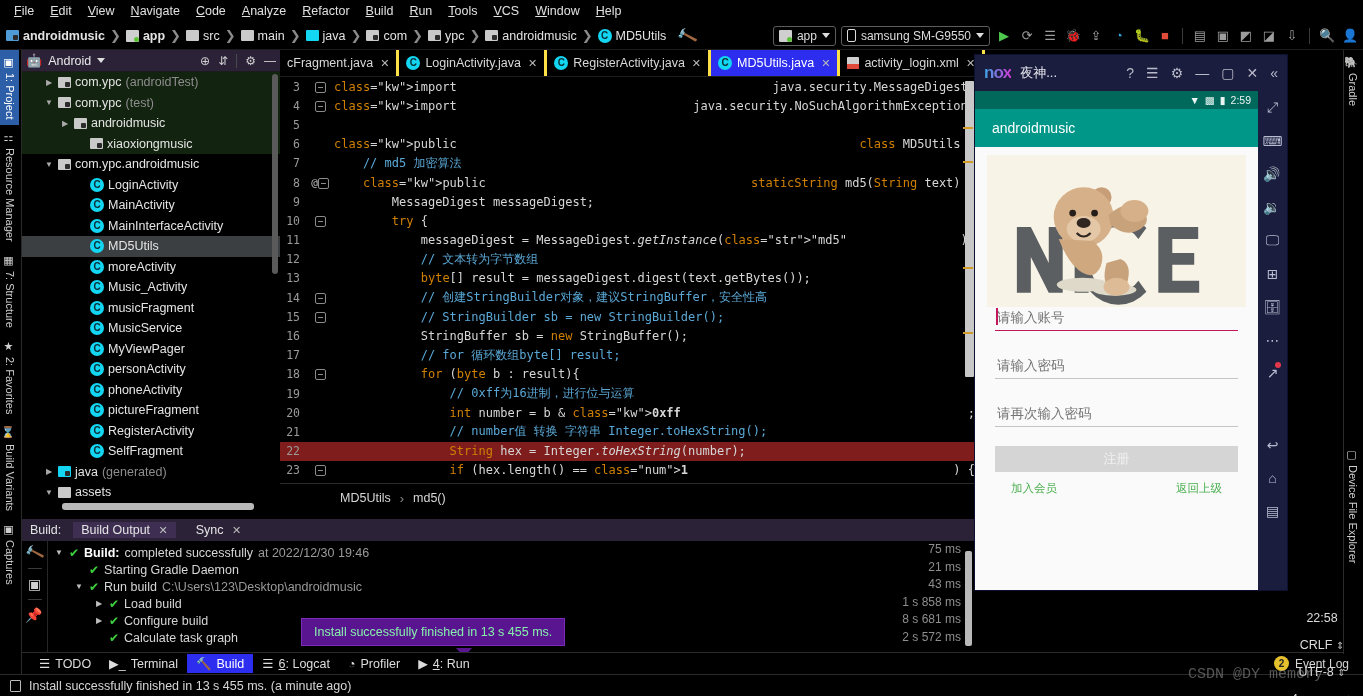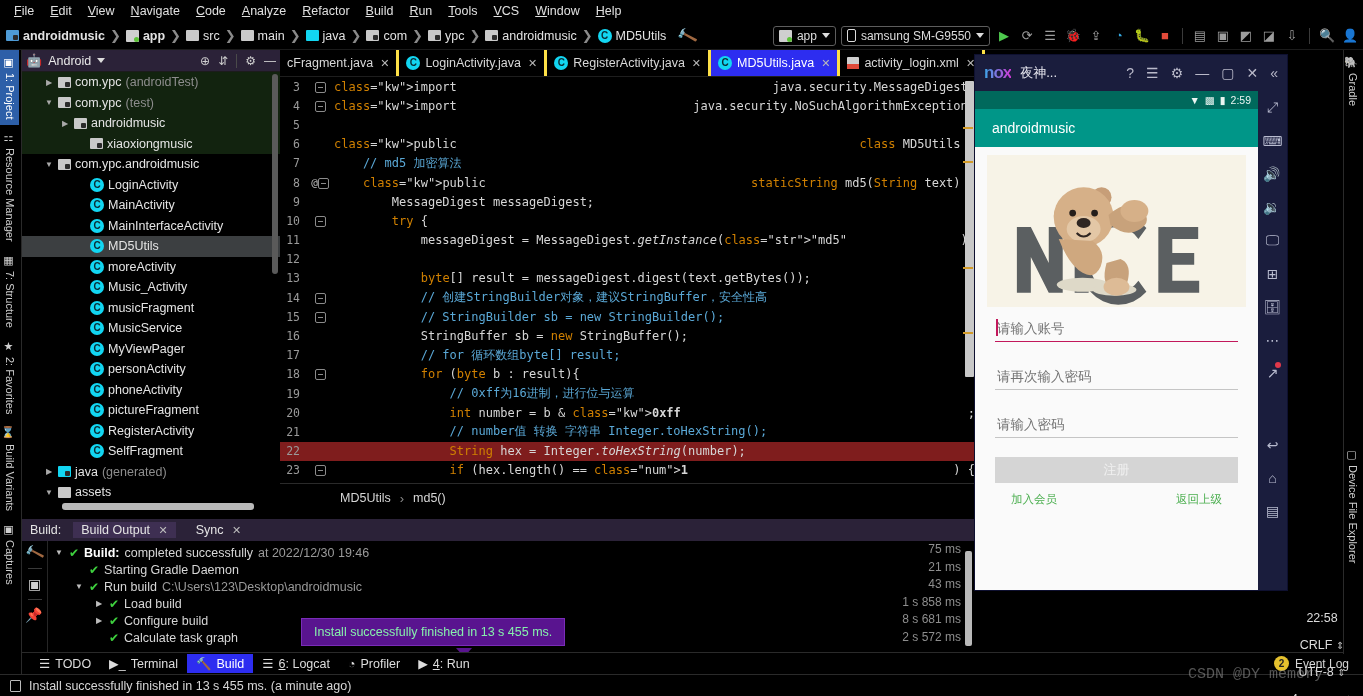--- a/index.html
+++ b/index.html
@@ -188,21 +188,21 @@
     box-shadow:0 0 0 1px #0e1030;
   }
   .noxtitle{height:36px;display:flex;align-items:center;gap:9px;padding:0 9px;background:#1a1d3d;}
   .noxlogo{font-size:17px;font-weight:bold;background:linear-gradient(90deg,#3aa7e8,#d13ad6);-webkit-background-clip:text;background-clip:text;color:transparent;letter-spacing:-1px;}
   .noxname{color:#e8e8f0;font-size:13px;}
   .noxctl{margin-left:auto;display:flex;align-items:center;gap:12px;color:#b9b9c9;font-size:14px;}
   .phone{position:absolute;left:0;top:36px;width:283px;height:499px;background:#fafafa;overflow:hidden;}
   .sysbar{height:18px;background:#00695c;display:flex;align-items:center;justify-content:flex-end;gap:5px;padding-right:7px;color:#e9f5f2;font-size:10.5px;}
   .appbar{height:38px;background:#009688;display:flex;align-items:center;padding-left:17px;color:#fff;font-size:14px;}
   .hero{margin:8px 12px 0 12px;height:152px;background:#f7f3e7;position:relative;overflow:hidden;}
-  .form{padding:12px 20px 0 20px;}
+  .form{padding:1px 20px 0 20px;}
   .ff{position:relative;margin-bottom:25px;}
   .ff input{
     width:100%;border:none;border-bottom:1px solid #c5c5c5;background:transparent;
     font-size:13.5px;color:#9a9a9a;padding:2px 0 5px 2px;outline:none;
     font-family:"Liberation Sans",sans-serif;
   }
   .ff.focused input{border-bottom:1.5px solid #c2185b;color:#9a9a9a;}
   .caretbar{position:absolute;left:1px;top:0px;width:1.5px;height:17px;background:#c2185b;}
   .regbtn{
     width:100%;height:26px;background:#d5d5d5;color:#f0f0f0;border:none;font-size:13px;
@@ -504,21 +504,21 @@
       <div class="code" id="codelines">
           <div class="cl"><span class="ln">3</span><span class="gut"><span class="fld"></span></span><span class="ctext"><span <span="" class="kw">class</span>="kw"&gt;import</span> java.security.MessageDigest;</div>
           <div class="cl"><span class="ln">4</span><span class="gut"><span class="fld"></span></span><span class="ctext"><span <span="" class="kw">class</span>="kw"&gt;import</span> java.security.NoSuchAlgorithmException;</div>
           <div class="cl"><span class="ln">5</span><span class="gut"></span><span class="ctext"></span></div>
           <div class="cl"><span class="ln">6</span><span class="gut"></span><span class="ctext"><span <span="" class="kw">class</span>="kw"&gt;public</span> <span class="kw">class</span> MD5Utils {</div>
           <div class="cl"><span class="ln">7</span><span class="gut"></span><span class="ctext"><span class="cm">    // md5 加密算法</span></span></div>
           <div class="cl"><span class="ln">8</span><span class="gut"><span style="color:#bdbdbd">@</span><span class="fld"></span></span><span class="ctext">    <span <span="" class="kw">class</span>="kw"&gt;public</span> <span class="kw">static</span> <span class="kw">String</span> md5(<span class="kw">String</span> text) {</div>
           <div class="cl"><span class="ln">9</span><span class="gut"></span><span class="ctext">        MessageDigest messageDigest;</span></div>
           <div class="cl"><span class="ln">10</span><span class="gut"><span class="fld"></span></span><span class="ctext">        <span class="kw">try</span> {</span></div>
           <div class="cl"><span class="ln">11</span><span class="gut"></span><span class="ctext">            messageDigest = MessageDigest.<span class="ital"><i>getInstance</i></span>(<span <span="" class="kw">class</span>="str"&gt;"md5"</span>);</div>
-          <div class="cl"><span class="ln">12</span><span class="gut"></span></div>
+          <div class="cl"><span class="ln">12</span><span class="gut"></span><span class="ctext"><span class="cm">            // 文本转为字节数组</span></span></div>
           <div class="cl"><span class="ln">13</span><span class="gut"></span><span class="ctext">            <span class="kw">byte</span>[] result = messageDigest.digest(text.getBytes());</span></div>
           <div class="cl"><span class="ln">14</span><span class="gut"><span class="fld"></span></span><span class="ctext"><span class="cm">            // 创建StringBuilder对象，建议StringBuffer，安全性高</span></span></div>
           <div class="cl"><span class="ln">15</span><span class="gut"><span class="fld"></span></span><span class="ctext"><span class="cm">            // StringBuilder sb = new StringBuilder();</span></span></div>
           <div class="cl"><span class="ln">16</span><span class="gut"></span><span class="ctext">            StringBuffer sb = <span class="kw">new</span> StringBuffer();</span></div>
           <div class="cl"><span class="ln">17</span><span class="gut"></span><span class="ctext"><span class="cm">            // for 循环数组byte[] result;</span></span></div>
           <div class="cl"><span class="ln">18</span><span class="gut"><span class="fld"></span></span><span class="ctext">            <span class="kw">for</span> (<span class="kw">byte</span> b : result){</span></div>
           <div class="cl"><span class="ln">19</span><span class="gut"></span><span class="ctext"><span class="cm">                // 0xff为16进制，进行位与运算</span></span></div>
           <div class="cl"><span class="ln">20</span><span class="gut"></span><span class="ctext">                <span class="kw">int</span> number = b &amp; <span <span="" class="kw">class</span>="kw"&gt;<b>0xff</b></span>;</div>
           <div class="cl"><span class="ln">21</span><span class="gut"></span><span class="ctext"><span class="cm">                // number值 转换 字符串 Integer.toHexString();</span></span></div>
           <div class="cl hl"><span class="ln">22</span><span class="gut"></span><span class="ctext">                <span class="kw">String</span> hex = Integer.<span class="ital"><i>toHexString</i></span>(number);</span></div>
@@ -718,24 +718,24 @@
           </g>
         </svg>
       </div>
 
       <div class="form">
         <div class="ff focused">
           <span class="caretbar"></span>
           <input type="text" placeholder="请输入账号" style="">
         </div>
         <div class="ff">
+          <input type="text" placeholder="请输入密码" style="">
+        </div>
+        <div class="ff">
           <input type="text" placeholder="请再次输入密码" style="">
-        </div>
-        <div class="ff">
-          <input type="text" placeholder="请输入密码" style="">
         </div>
         <button class="regbtn">注册</button>
         <div class="links">
           <a href="#">加入会员</a>
           <a href="#">返回上级</a>
         </div>
       </div>
     </div>
 
     <div class="noxside">

